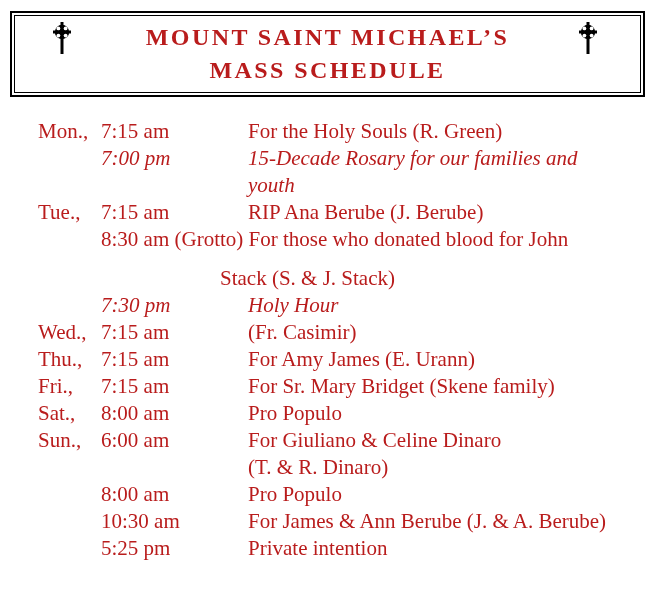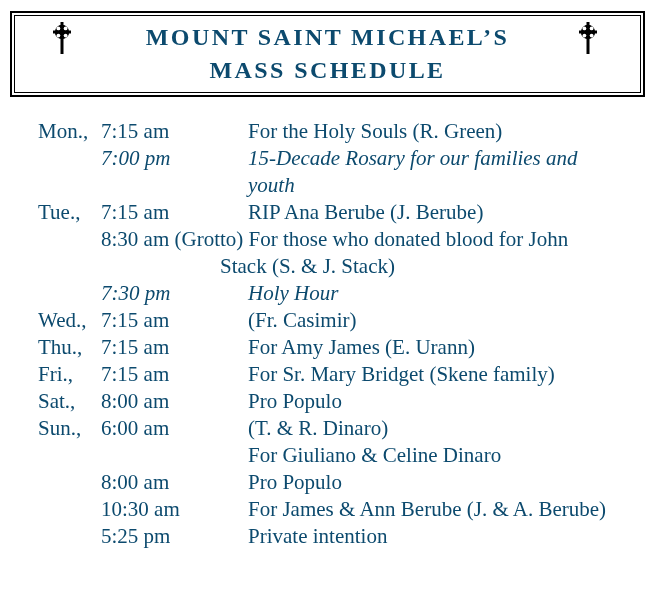--- a/index.html
+++ b/index.html
@@ -5,21 +5,21 @@
   html, body {
     margin: 0;
     padding: 0;
     background: #ffffff;
   }
   .page {
     position: relative;
     width: 654px;
     height: 594px;
     background: #ffffff;
-    color: #0c4a6e;
+    color: #b91c1c;
     font-family: "Liberation Serif", "DejaVu Serif", serif;
     overflow: hidden;
   }
 
   
   .header-box {
     position: absolute;
     left: 10px;
     top: 11px;
     width: 635px;
@@ -69,21 +69,21 @@
     display: grid;
     grid-template-columns: 63px 119px 1fr;
   }
   .cell { white-space: nowrap; }
   .desc-cell { white-space: normal; margin-left: 28px; }
   .italic { font-style: italic; }
   .flow-cell {
     grid-column: 2 / 4;
     white-space: normal;
   }
-  .flow-line2 { padding-left: 119px; }
+  .flow-line2 { padding-left: 119px; margin-top: 12px; }
 </style>
 </head>
 <body>
 
 <div class="page">
 
   <div class="header-box">
     <div class="header-inner">
 
       <svg class="cross left" viewBox="0 0 22 32" xmlns="http://www.w3.org/2000/svg">
@@ -172,22 +172,22 @@
     <div class="row">
       <div class="cell">Sat.,</div>
       <div class="cell">8:00 am</div>
       <div class="desc-cell">Pro Populo</div>
     </div>
 
     <div class="row">
       <div class="cell">Sun.,</div>
       <div class="cell">6:00 am</div>
       <div class="desc-cell">
+        <div>For Giuliano &amp; Celine Dinaro</div>
         <div>(T. &amp; R. Dinaro)</div>
-        <div>For Giuliano &amp; Celine Dinaro</div>
       </div>
     </div>
 
     <div class="row">
       <div class="cell"></div>
       <div class="cell">8:00 am</div>
       <div class="desc-cell">Pro Populo</div>
     </div>
 
     <div class="row">

